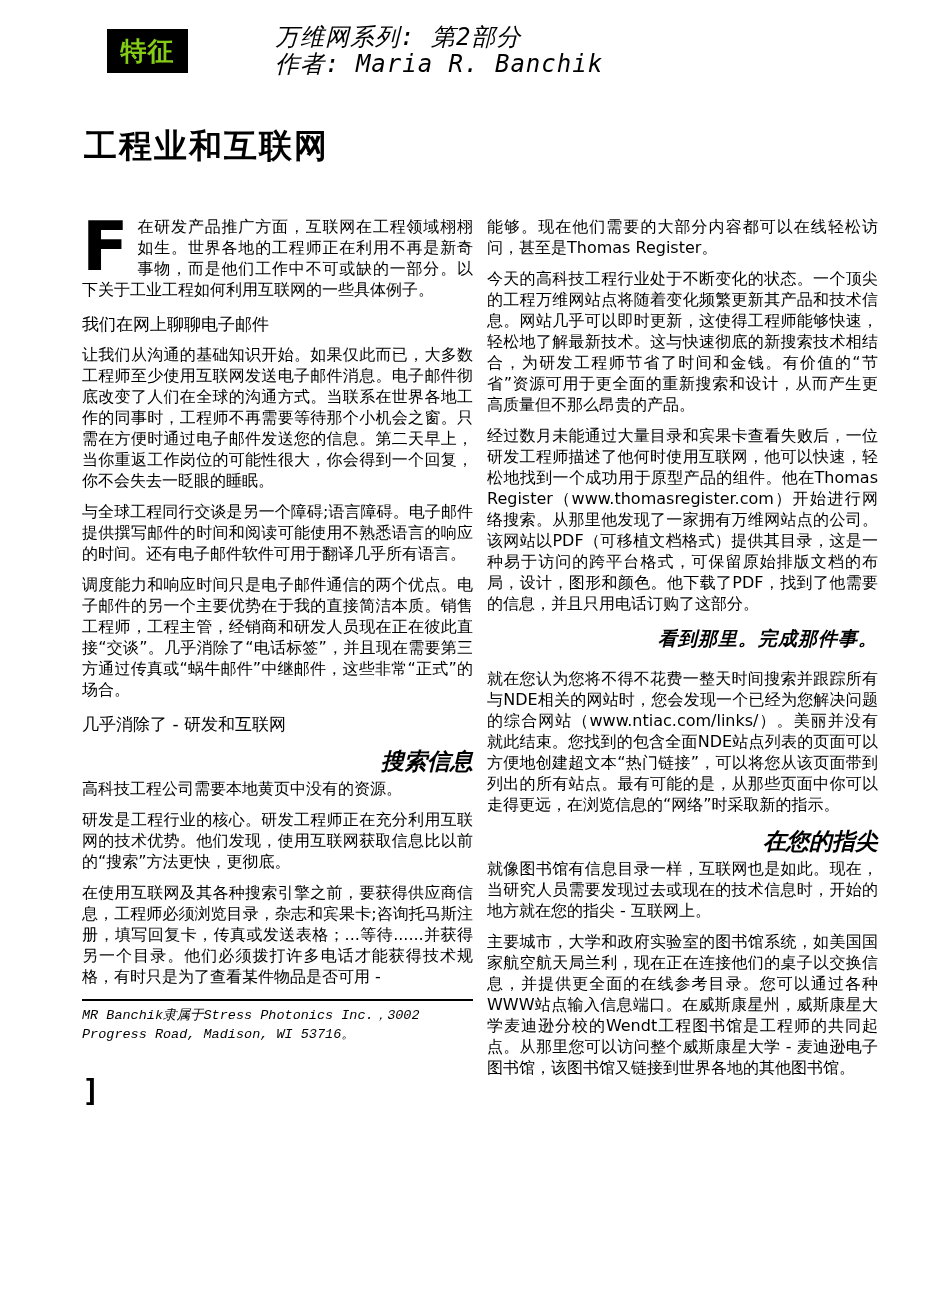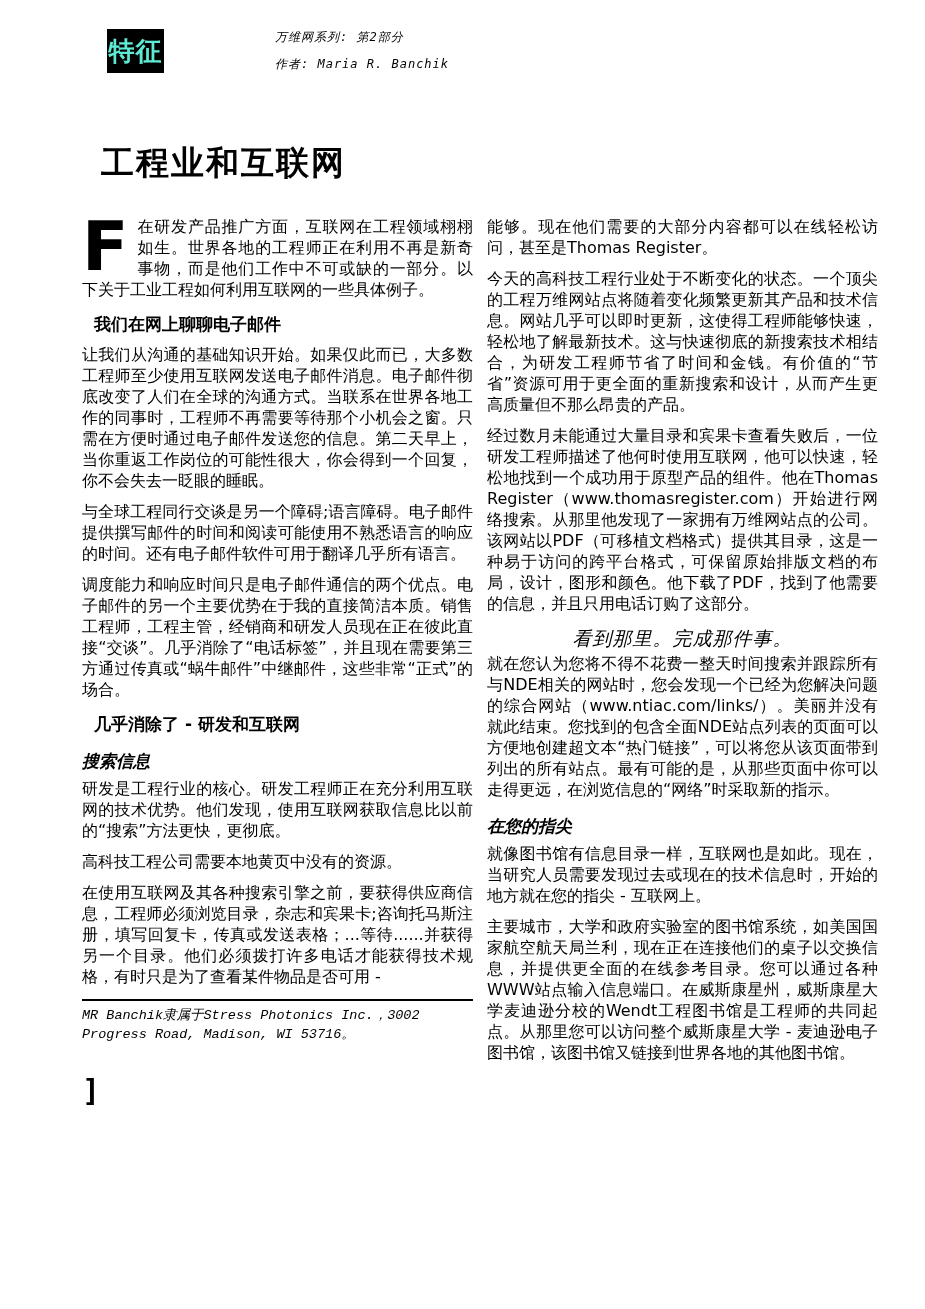--- a/index.html
+++ b/index.html
@@ -8,30 +8,30 @@
     width:925px;
     height:1309px;
     background:#ffffff;
     color:#000000;
     font-family:"DejaVu Sans", sans-serif;
     overflow:hidden;
   }
   
   .feature-badge {
     position:absolute; left:107px; top:29px;
-    width:57px; height:44px;
-    background:#000000; color:#5eead4;
+    width:81px; height:44px;
+    background:#000000; color:#84cc16;
     display:flex; align-items:center; justify-content:center;
     font-size:26px; font-weight:bold; letter-spacing:1px;
   }
   .series-block {
     position:absolute; left:275px; top:24px;
     font-family:"DejaVu Sans Mono", monospace;
     font-style:italic;
-    font-size:12px; line-height:27px;
+    font-size:24px; line-height:27px;
     letter-spacing:1px;
   }
   .article-title {
     position:absolute; left:84px; top:124px;
     font-size:33px; font-weight:600; letter-spacing:2px;
   }
   
   .columns {
     position:absolute; left:82px; top:216px;
     width:796px;
@@ -42,30 +42,30 @@
   .body-para { margin:0 0 10px 0; }
 
   .drop-cap {
     float:left;
     font-weight:bold;
     font-size:68px;
     line-height:54px;
     margin:4px 9px 0 0;
   }
   .h-section {
-    font-size:17px; font-weight:bold;
-    margin:14px 0 9px 12px; text-align:left;
+    font-size:17px; font-weight:normal;
+    margin:14px 0 9px 0; text-align:left;
   }
   .h-sub-italic {
-    font-size:17px; font-weight:bold; font-style:italic;
-    margin:16px 0 6px 0; text-align:left;
+    font-size:23px; font-weight:bold; font-style:italic;
+    margin:16px 0 6px 0; text-align:right;
   }
   .h-big-italic {
-    font-size:19px; font-weight:normal; font-style:italic;
-    margin:14px 0 4px 0; text-align:center; letter-spacing:1px;
+    font-size:19px; font-weight:bold; font-style:italic;
+    margin:14px 0 19px 0; text-align:right; letter-spacing:1px;
   }
   
   .footnote-rule {
     border:none; border-top:2px solid #000000;
     margin:12px 0 5px 0;
   }
   .footnote {
     font-family:Liberation Mono, monospace;
     font-style:italic;
     font-size:13.5px; line-height:19px;
@@ -89,36 +89,36 @@
 
 <div class="page">
 
   <div class="feature-badge">
     <span>特征</span>
   </div>
   <div class="series-block">
     <div>万维网系列: 第2部分</div>
     <div>作者: Maria R. Banchik</div>
   </div>
-  <h1 class="article-title" style="margin:17px;">工程业和互联网</h1>
+  <h1 class="article-title" style="margin:0;">工程业和互联网</h1>
 
   <div class="columns">
 
     <div class="col">
       <p class="body-para"><span class="drop-cap">F</span><span>在研发产品推广方面，互联网在工程领域栩栩如生。世界各地的工程师正在利用不再是新奇事物，而是他们工作中不可或缺的一部分。以下关于工业工程如何利用互联网的一些具体例子。</span></p>
 
       <h2 class="h-section">我们在网上聊聊电子邮件</h2>
       <p class="body-para">让我们从沟通的基础知识开始。如果仅此而已，大多数工程师至少使用互联网发送电子邮件消息。电子邮件彻底改变了人们在全球的沟通方式。当联系在世界各地工作的同事时，工程师不再需要等待那个小机会之窗。只需在方便时通过电子邮件发送您的信息。第二天早上，当你重返工作岗位的可能性很大，你会得到一个回复，你不会失去一眨眼的睡眠。</p>
       <p class="body-para">与全球工程同行交谈是另一个障碍;语言障碍。电子邮件提供撰写邮件的时间和阅读可能使用不熟悉语言的响应的时间。还有电子邮件软件可用于翻译几乎所有语言。</p>
       <p class="body-para">调度能力和响应时间只是电子邮件通信的两个优点。电子邮件的另一个主要优势在于我的直接简洁本质。销售工程师，工程主管，经销商和研发人员现在正在彼此直接“交谈”。几乎消除了“电话标签”，并且现在需要第三方通过传真或“蜗牛邮件”中继邮件，这些非常“正式”的场合。</p>
 
       <h2 class="h-section">几乎消除了 - 研发和互联网</h2>
       <h3 class="h-sub-italic">搜索信息</h3>
+      <p class="body-para">高科技工程公司需要本地黄页中没有的资源。</p>
       <p class="body-para">研发是工程行业的核心。研发工程师正在充分利用互联网的技术优势。他们发现，使用互联网获取信息比以前的“搜索”方法更快，更彻底。</p>
-      <p class="body-para">高科技工程公司需要本地黄页中没有的资源。</p>
       <p class="body-para">在使用互联网及其各种搜索引擎之前，要获得供应商信息，工程师必须浏览目录，杂志和宾果卡;咨询托马斯注册，填写回复卡，传真或发送表格；...等待......并获得另一个目录。他们必须拨打许多电话才能获得技术规格，有时只是为了查看某件物品是否可用 -</p>
 
       <hr class="footnote-rule">
       <div class="footnote">MR Banchik隶属于Stress Photonics Inc.，3002 Progress Road, Madison, WI 53716。</div>
 
       <div class="page-footer">
         <span class="footer-bracket">]</span>
       </div>
     </div>
 

